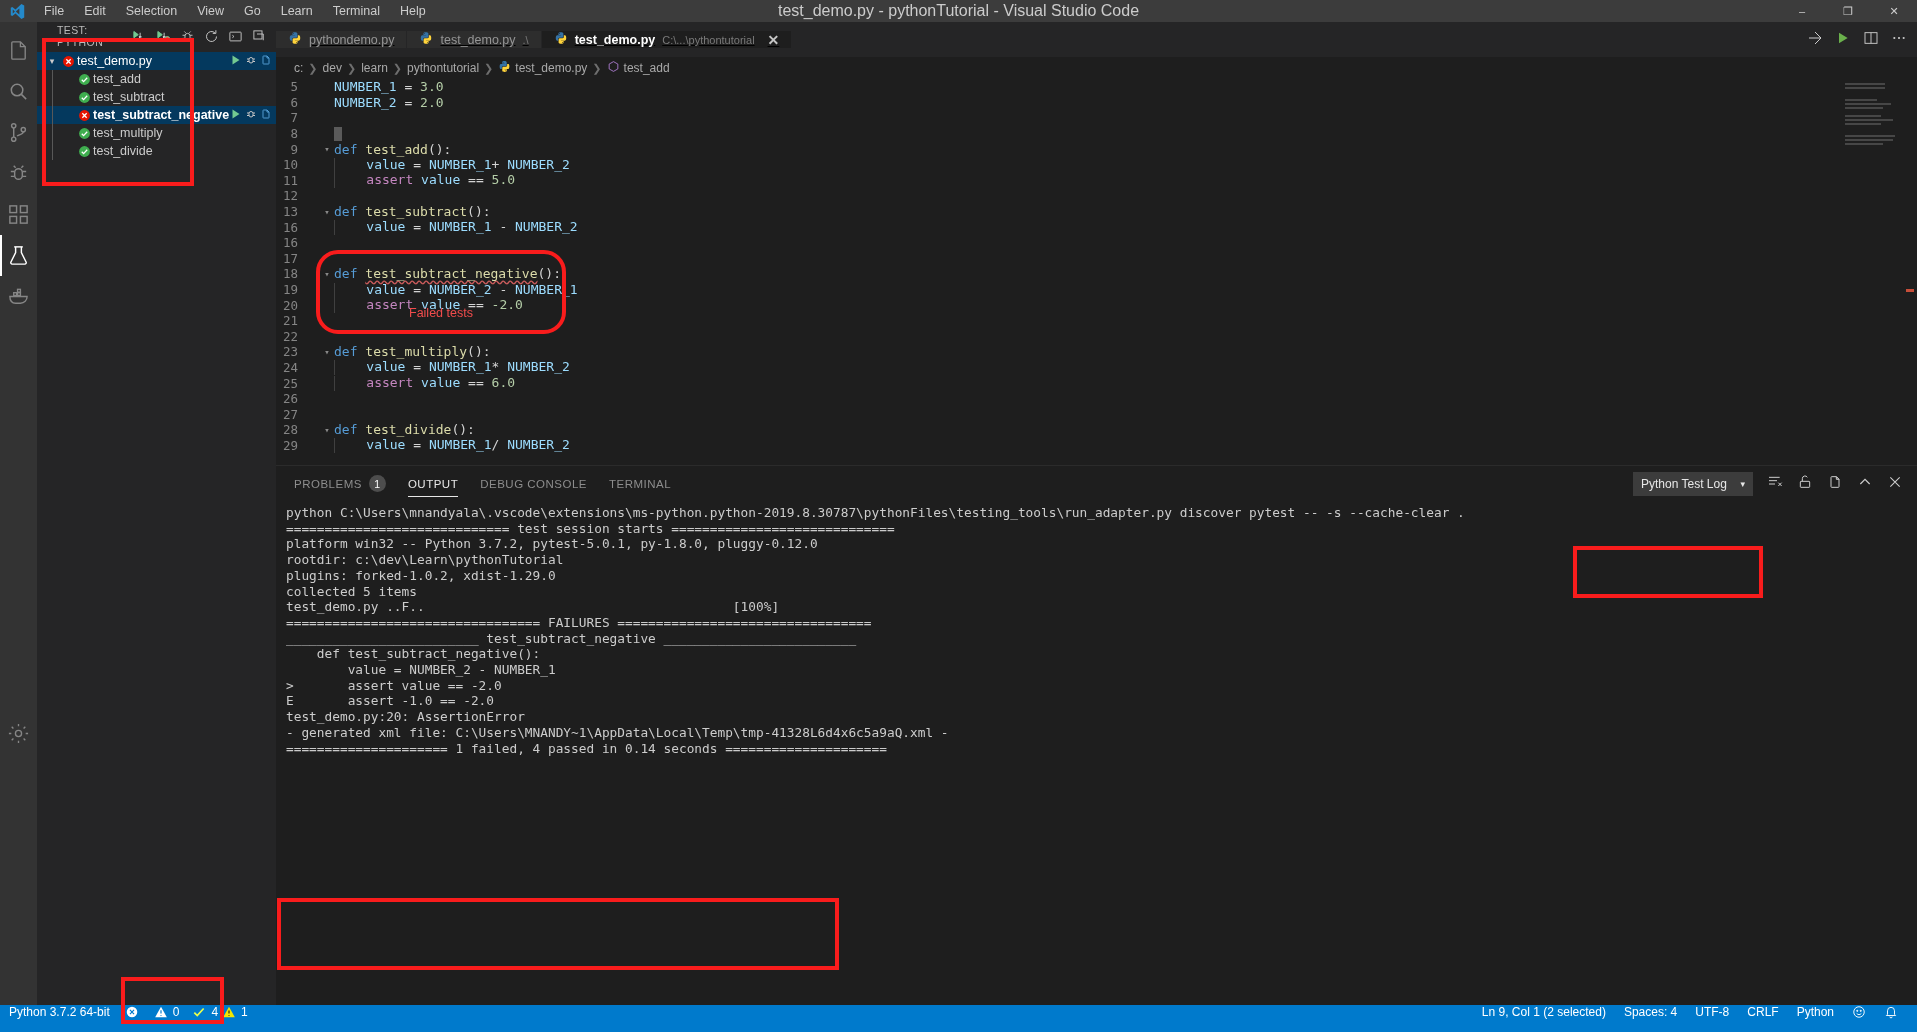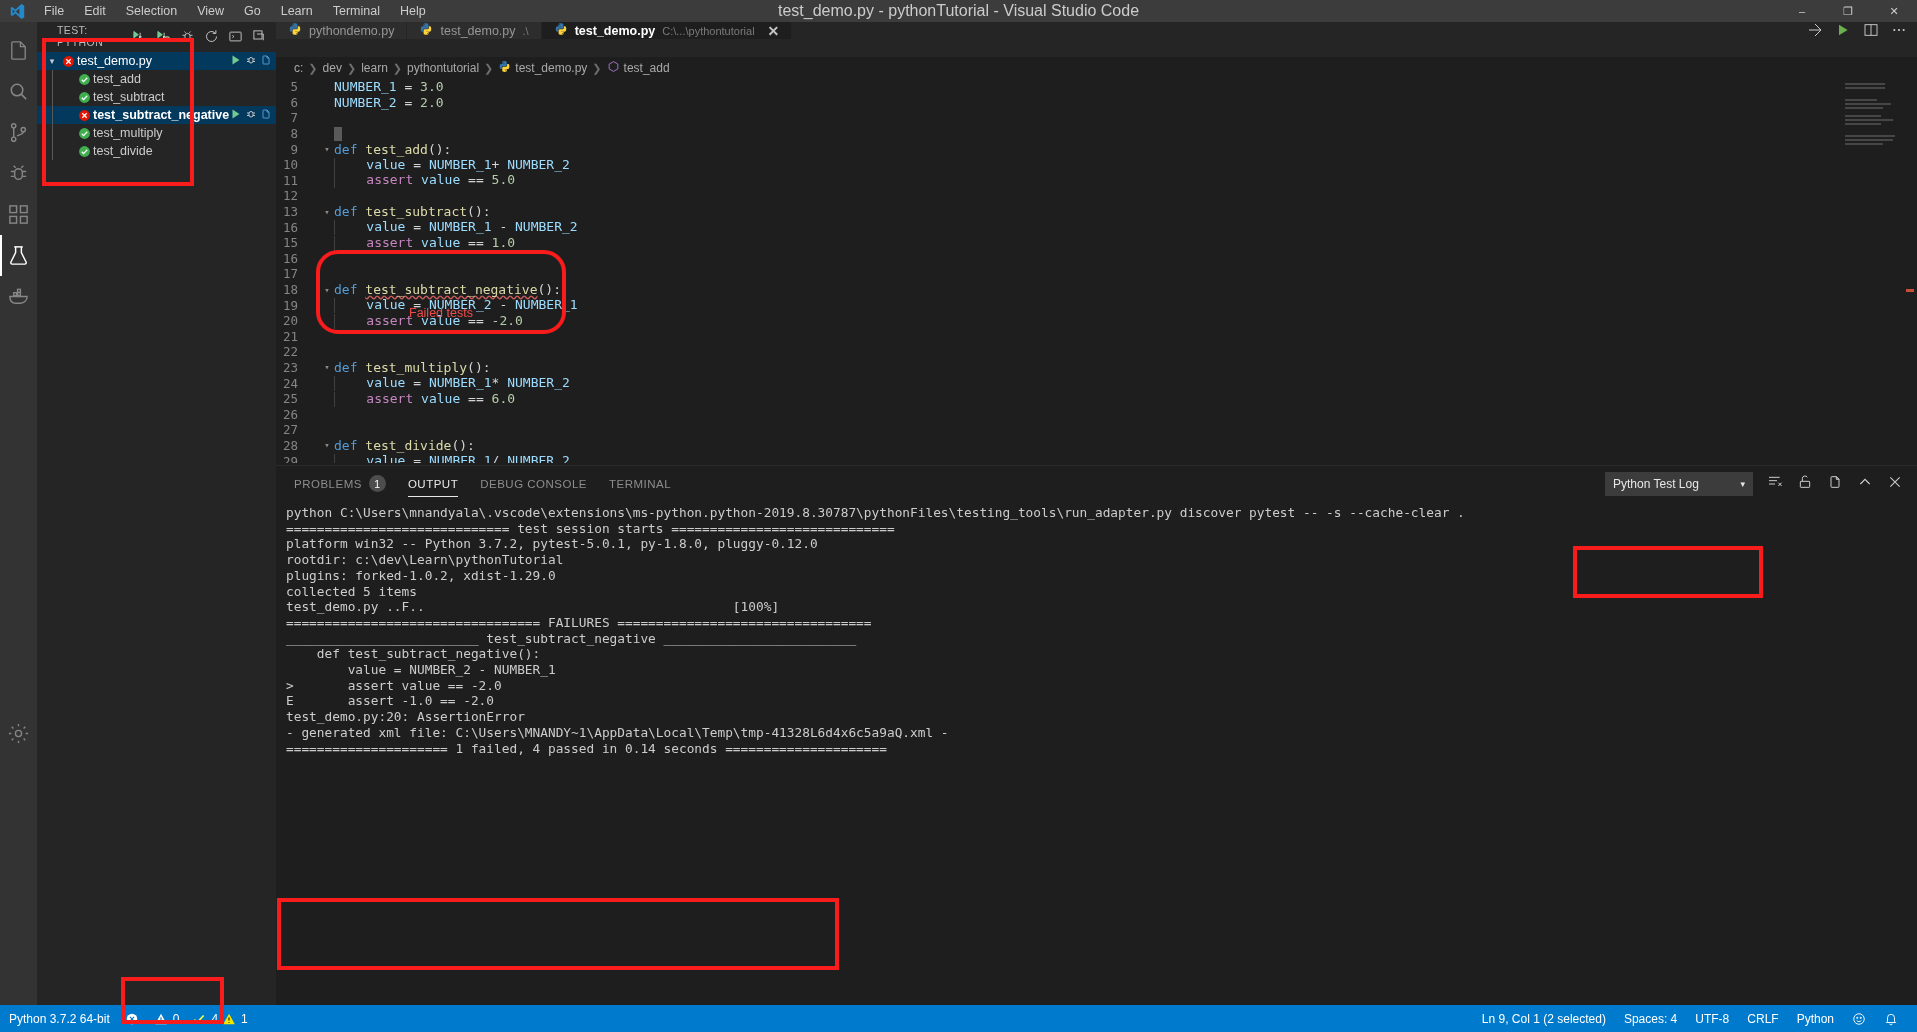--- a/index.html
+++ b/index.html
@@ -67,21 +67,21 @@
   .tree-label { white-space: nowrap; }
   .tree-row.bold .tree-label { font-weight: 700; }
   .row-actions { margin-left: auto; display: flex; align-items: center; padding-right: 4px; gap: 3px; }
   .row-actions svg { width: 12px; height: 12px; }
   .indent-guide {
     position: absolute; left: 15px; top: 0; bottom: 0; width: 1px; background: #585858;
   }
 
   
   .editor-region { position: absolute; left: 276px; top: 22px; right: 0; bottom: 27px; background: #1e1e1e; }
-  .tabs { height: 35px; background: #252526; display: flex; align-items: flex-start; }
+  .tabs { height: 35px; background: #252526; display: flex; align-items: center; text-decoration: underline; }
   .tab {
     display: flex; align-items: center; gap: 7px; padding: 0 12px;
     background: #2d2d2d; color: #969696; font-size: 12.5px; border-right: 1px solid #252526;
     min-width: 120px; position: relative;
   }
   .tab.active { background: #1e1e1e; color: #ffffff; font-weight: 700; }
   .tab .tab-sub { font-size: 11px; color: #7a7a7a; font-weight: 400; }
   .tab .tab-close { margin-left: 6px; color: #c5c5c5; font-size: 14px; line-height: 1; }
   .pyicon { width: 14px; height: 14px; flex: none; }
   .tabs-right { margin-left: auto; display: flex; align-items: center; padding-right: 10px; gap: 12px; color: #cccccc; }
@@ -124,37 +124,37 @@
   .panel-tabs { height: 35px; display: flex; align-items: center; padding-left: 18px; gap: 22px; }
   .ptab { font-size: 11.5px; color: #8d8d8d; letter-spacing: .5px; position: relative; height: 35px;
           display: flex; align-items: center; gap: 7px; }
   .ptab.active { color: #e7e7e7; }
   .ptab.active::after { content: ""; position: absolute; left: 0; right: 0; bottom: 4px; height: 1px; background: #e7e7e7; }
   .badge { background: #4d4d4d; color: #ffffff; border-radius: 9px; min-width: 17px; height: 17px;
            display: inline-flex; align-items: center; justify-content: center; font-size: 10.5px; padding: 0 5px; }
   .panel-right { margin-left: auto; display: flex; align-items: center; gap: 14px; padding-right: 14px; color: #cccccc; }
   .panel-right svg { width: 16px; height: 16px; }
   .outsel {
-    background: #3c3c3c; color: #e7e7e7; font-size: 12px; height: 24px; width: 148px;
+    background: #3c3c3c; color: #e7e7e7; font-size: 12px; height: 24px; width: 120px;
     display: flex; align-items: center; padding: 0 8px; position: relative;
   }
   .outsel .caret { margin-left: auto; font-size: 9px; }
   .output-body {
     padding: 4px 0 0 10px; font-family: "DejaVu Sans Mono", monospace; font-size: 12.8px;
     color: #cccccc; line-height: 15.7px; white-space: pre;
   }
 
   
   .statusbar {
     position: absolute; left: 0; bottom: 0; width: 1917px; height: 27px;
     background: #007acc; display: flex; align-items: center; color: #ffffff; font-size: 12px;
   }
   .sb-left { display: flex; align-items: center; }
   .sb-right { margin-left: auto; display: flex; align-items: center; padding-right: 10px; }
-  .sb-item { padding: 0 9px; height: 27px; display: flex; align-items: center; gap: 5px; white-space: nowrap; }
+  .sb-item { padding: 0 9px; height: 27px; display: flex; align-items: flex-start; gap: 5px; white-space: nowrap; }
   .sb-item svg { width: 14px; height: 14px; }
 
   
   .annot { position: absolute; border: 4px solid #f91c1c; pointer-events: none; }
   .annot.round { border-radius: 22px; }
   .annot-text {
     position: absolute; color: #f14c4c; font-family: "Liberation Sans", sans-serif;
     font-size: 12.5px; pointer-events: none;
   }
 </style>
@@ -467,21 +467,20 @@
           <div class="code-line"><span class="ln">5</span><span class="fold"></span><span class="code-text"><span class="k-var">NUMBER_1</span> = <span class="k-num">3.0</span></span></div>
           <div class="code-line"><span class="ln">6</span><span class="fold"></span><span class="code-text"><span class="k-var">NUMBER_2</span> = <span class="k-num">2.0</span></span></div>
           <div class="code-line"><span class="ln">7</span><span class="fold"></span><span class="code-text"></span></div>
           <div class="code-line"><span class="ln">8</span><span class="fold"></span><span class="code-text"><span class="cursor-block"></span></span></div>
           <div class="code-line"><span class="ln">9</span><span class="fold">▾</span><span class="code-text"><span class="k-def">def</span> <span class="k-fn">test_add</span><span class="k-punc">():</span></span></div>
           <div class="code-line"><span class="ln">10</span><span class="fold"></span><span class="code-text"><span class="ind-guide"></span>&nbsp;&nbsp;&nbsp;&nbsp;<span class="k-var">value</span> = <span class="k-var">NUMBER_1</span>+ <span class="k-var">NUMBER_2</span></span></div>
           <div class="code-line"><span class="ln">11</span><span class="fold"></span><span class="code-text"><span class="ind-guide"></span>&nbsp;&nbsp;&nbsp;&nbsp;<span class="k-kw">assert</span> <span class="k-var">value</span> == <span class="k-num">5.0</span></span></div>
           <div class="code-line"><span class="ln">12</span><span class="fold"></span><span class="code-text"></span></div>
           <div class="code-line"><span class="ln">13</span><span class="fold">▾</span><span class="code-text"><span class="k-def">def</span> <span class="k-fn">test_subtract</span><span class="k-punc">():</span></span></div>
           <div class="code-line"><span class="ln">16</span><span class="fold"></span><span class="code-text"><span class="ind-guide"></span>&nbsp;&nbsp;&nbsp;&nbsp;<span class="k-var">value</span> = <span class="k-var">NUMBER_1</span> - <span class="k-var">NUMBER_2</span></span></div>
-          <div class="code-line"><span class="ln">15</span><span class="fold"></span><span class="code-text"><span class="ind-guide"></span>&nbsp;&nbsp;&nbsp;&nbsp;<span class="k-kw">assert</span> <span class="k-var">value</span> == <span class="k-num">1.0</span></span></div>
           <div class="code-line"><span class="ln">16</span><span class="fold"></span><span class="code-text"></span></div>
           <div class="code-line"><span class="ln">17</span><span class="fold"></span><span class="code-text"></span></div>
           <div class="code-line"><span class="ln">18</span><span class="fold">▾</span><span class="code-text"><span class="k-def">def</span> <span class="k-fn squiggle">test_subtract_negative</span><span class="k-punc">():</span></span></div>
           <div class="code-line"><span class="ln">19</span><span class="fold"></span><span class="code-text"><span class="ind-guide"></span>&nbsp;&nbsp;&nbsp;&nbsp;<span class="k-var">value</span> = <span class="k-var">NUMBER_2</span> - <span class="k-var">NUMBER_1</span></span></div>
           <div class="code-line"><span class="ln">20</span><span class="fold"></span><span class="code-text"><span class="ind-guide"></span>&nbsp;&nbsp;&nbsp;&nbsp;<span class="k-kw">assert</span> <span class="k-var">value</span> == <span class="k-num">-2.0</span></span></div>
           <div class="code-line"><span class="ln">21</span><span class="fold"></span><span class="code-text"></span></div>
           <div class="code-line"><span class="ln">22</span><span class="fold"></span><span class="code-text"></span></div>
           <div class="code-line"><span class="ln">23</span><span class="fold">▾</span><span class="code-text"><span class="k-def">def</span> <span class="k-fn">test_multiply</span><span class="k-punc">():</span></span></div>
           <div class="code-line"><span class="ln">24</span><span class="fold"></span><span class="code-text"><span class="ind-guide"></span>&nbsp;&nbsp;&nbsp;&nbsp;<span class="k-var">value</span> = <span class="k-var">NUMBER_1</span>* <span class="k-var">NUMBER_2</span></span></div>
           <div class="code-line"><span class="ln">25</span><span class="fold"></span><span class="code-text"><span class="ind-guide"></span>&nbsp;&nbsp;&nbsp;&nbsp;<span class="k-kw">assert</span> <span class="k-var">value</span> == <span class="k-num">6.0</span></span></div>

